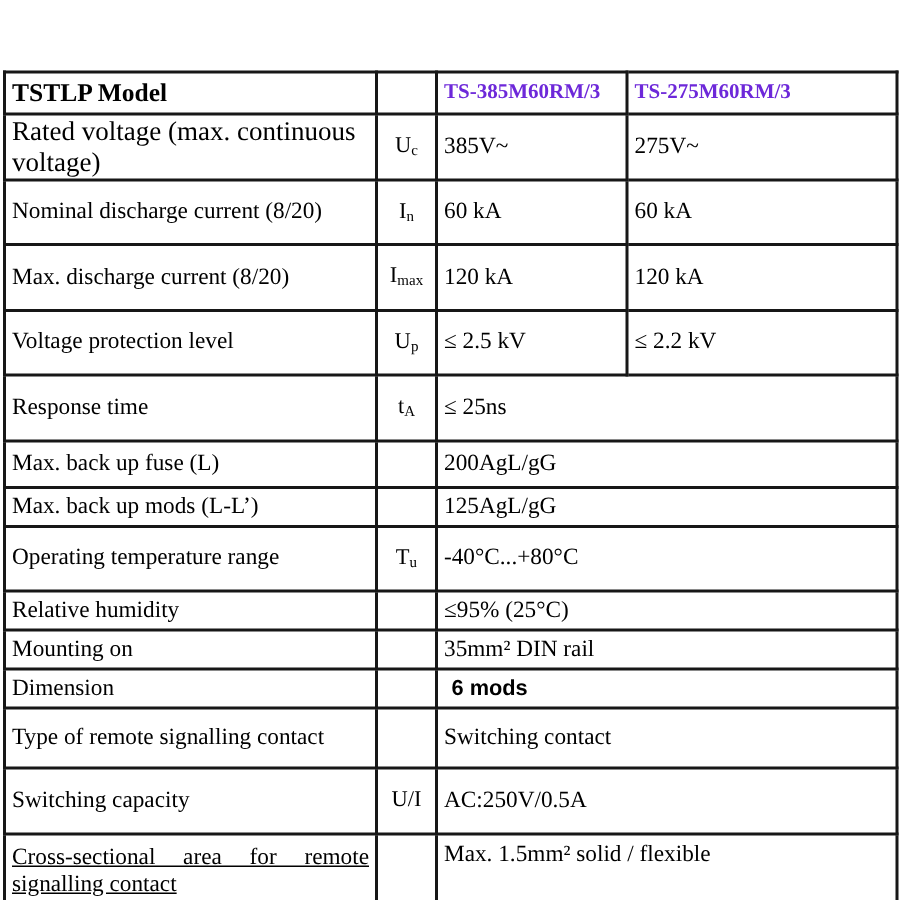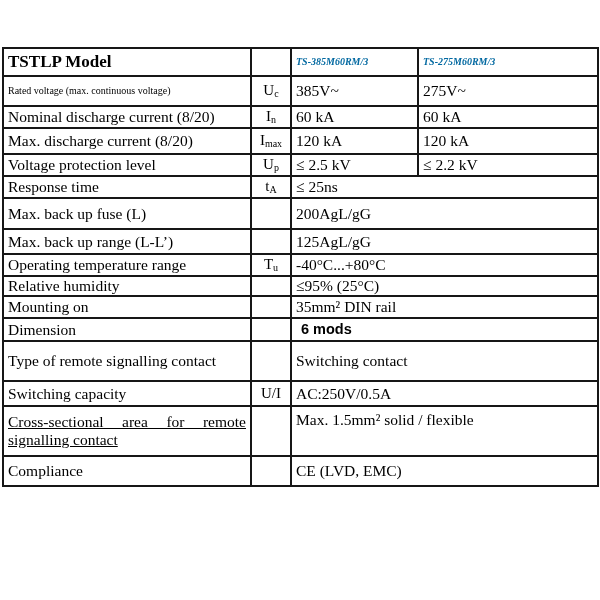--- a/index.html
+++ b/index.html
@@ -28,35 +28,34 @@
     border: 2px solid #171717;
     padding: 0 4px;
     font-size: 15.5px;
     line-height: 1.15;
     vertical-align: middle;
     overflow: hidden;
     white-space: normal;
   }
   td.sym {
     text-align: center;
-    padding: 1px 1px;
+    padding: 12px 1px;
     font-size: 15px;
   }
   td.title-cell {
     font-weight: bold;
     font-size: 17px;
   }
   td.model-cell {
     font-weight: bold;
-    font-size: 10px;
-    color: #0369a1;
-    font-style: italic;
+    font-size: 14px;
+    color: #6d28d9;
   }
   td.small-lbl {
-    font-size: 10px;
+    font-size: 18px;
   }
   td.justify-lbl {
     text-align: justify;
     text-align-last: left;
     text-decoration: underline;
   }
   td.top-val {
     vertical-align: top;
     padding-top: 4px;
   }
@@ -126,21 +125,21 @@
       <td colspan="2">≤ 25ns</td>
     </tr>
 
     <tr style="height:31px">
       <td>Max. back up fuse (L)</td>
       <td class="sym"></td>
       <td colspan="2">200AgL/gG</td>
     </tr>
 
     <tr style="height:25px">
-      <td>Max. back up range (L-L’)</td>
+      <td>Max. back up mods (L-L’)</td>
       <td class="sym"></td>
       <td colspan="2">125AgL/gG</td>
     </tr>
 
     <tr style="height:22px">
       <td>Operating temperature range</td>
       <td class="sym"><span>T</span><span class="sub">u</span></td>
       <td colspan="2">-40°C...+80°C</td>
     </tr>
 

